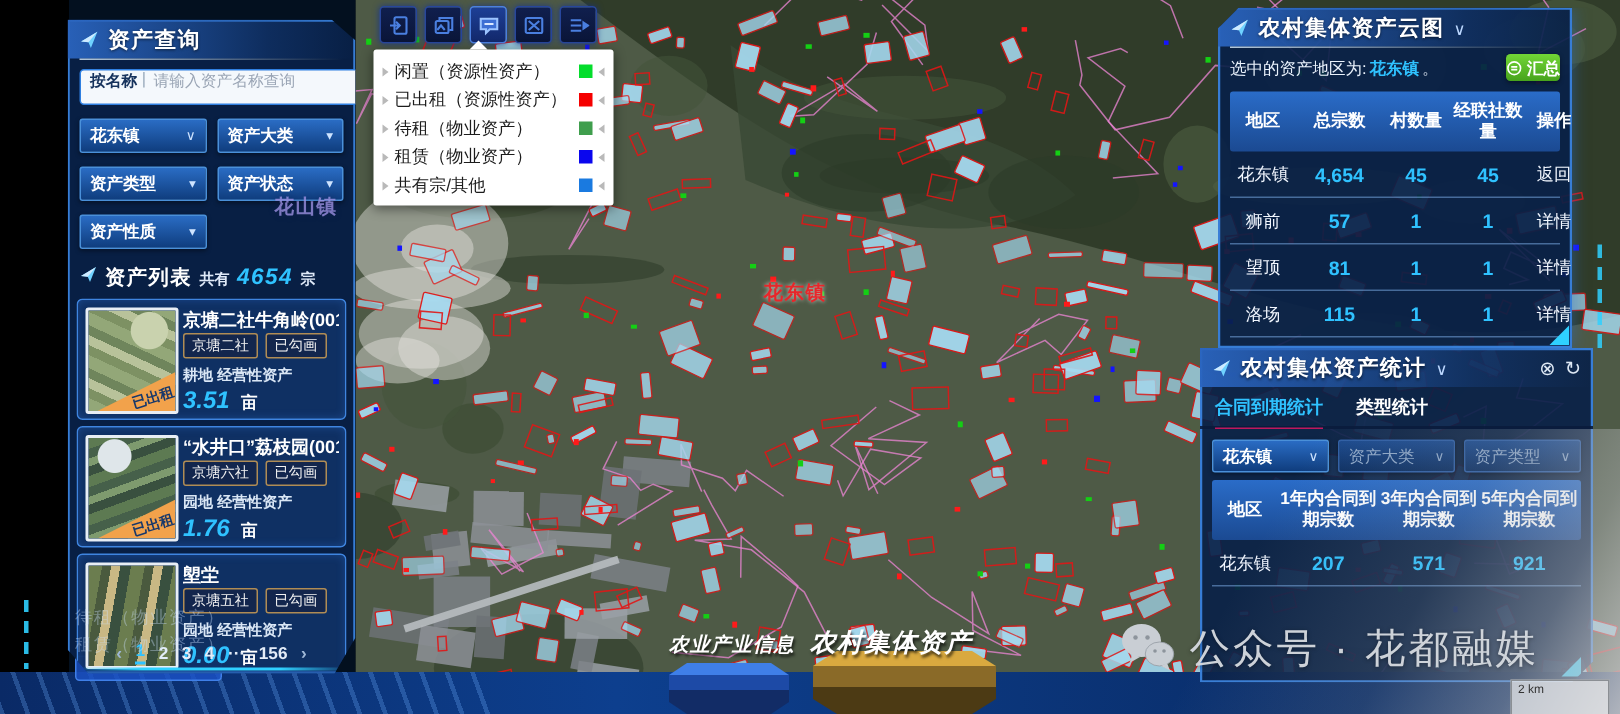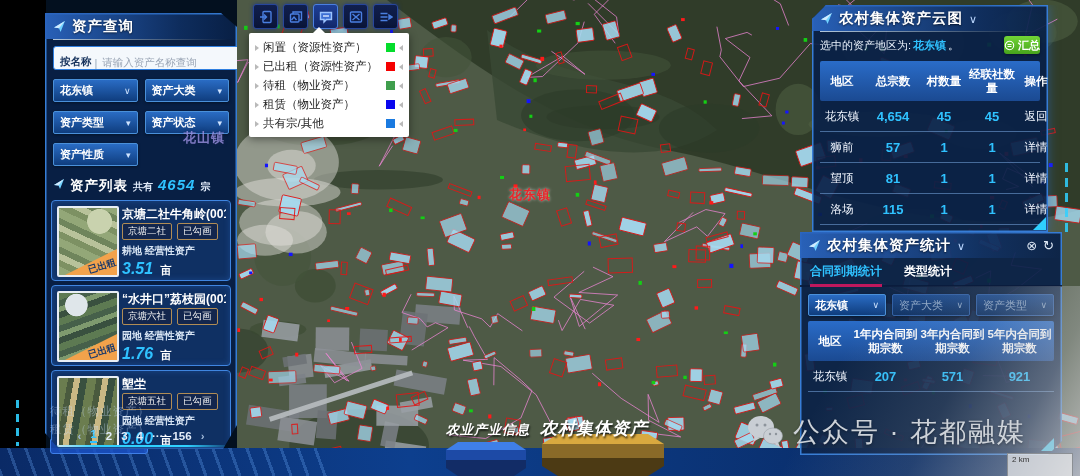--- a/index.html
+++ b/index.html
@@ -44,21 +44,21 @@
       background:linear-gradient(90deg,rgba(42,100,190,.95),rgba(25,70,140,.35) 70%,transparent);}
   .panel-title{font-size:14.5px;font-weight:bold;color:#fff;letter-spacing:1px;text-shadow:0 1px 2px rgba(0,0,0,.6);}
   .panel-chevron{color:#bcd8ff;font-size:11px;margin-top:2px;}
   .titlebar-rule{height:1px;margin:0 8px;background:linear-gradient(90deg,rgba(220,240,255,.8),transparent);}
 
   
   #left-panel{left:45px;top:13px;width:192px;height:436px;
       clip-path:polygon(0 0,176px 0,192px 14px,192px 412px,178px 436px,14px 436px,0 420px);}
   #left-panel .bottomline{position:absolute;left:4px;bottom:2px;right:4px;height:2px;background:linear-gradient(90deg,transparent,#2fd0ff 25%,#2fd0ff 75%,transparent);}
   .search-row{display:flex;align-items:center;gap:5px;margin:6px 8px 0;}
-  .search-box{flex:1;height:22px;background:#f4f8fc;border:1px solid #2f7fe0;border-radius:3px;display:flex;align-items:flex-end;padding:0 2px 0 6px;}
+  .search-box{flex:1;height:22px;background:#f4f8fc;border:1px solid #2f7fe0;border-radius:3px;display:flex;align-items:flex-start;padding:0 2px 0 6px;}
   .search-label{font-size:10.5px;font-weight:bold;color:#16325c;white-space:nowrap;}
   .search-sep{color:#9ab;font-size:11px;margin:0 3px;}
   .search-input{flex:1;min-width:0;border:none;outline:none;background:transparent;font-size:10.5px;color:#333;font-family:inherit;}
   .search-input::placeholder{color:#9aa5b5;}
   .search-btn{width:24px;height:18px;background:linear-gradient(180deg,#2d6ed2,#1b4fae);border-radius:2px;display:flex;align-items:center;justify-content:center;flex:none;cursor:pointer;}
   .refresh-btn{color:#eaf4ff;font-size:15px;font-weight:bold;cursor:pointer;line-height:1;}
   .filters{display:grid;grid-template-columns:1fr 1fr;gap:9px 7px;margin:9px 8px 0;}
   .select{height:21px;background:linear-gradient(180deg,#2a6cc4,#0f3d7e);border:1px solid #4a90d9;border-radius:2px;
       display:flex;align-items:center;justify-content:space-between;padding:0 6px;cursor:pointer;box-shadow:0 1px 3px rgba(0,0,0,.4);}
   .select .sel-label{font-size:11px;font-weight:bold;color:#fff;}
@@ -109,21 +109,21 @@
   .tbl-row .op{cursor:pointer;}
   .cloud-grid{grid-template-columns:44px 58px 44px 52px 36px;}
 
   
   #stats-panel{left:800px;top:232px;width:262px;height:223px;clip-path:polygon(0 0,262px 0,262px 209px,248px 223px,0 223px);}
   #stats-panel .corner{position:absolute;right:8px;bottom:4px;width:0;height:0;border-left:13px solid transparent;border-bottom:13px solid #2fd0ff;}
   .panel-titlebar .win-icons{margin-left:auto;display:flex;gap:6px;align-items:center;}
   .win-icon{color:#dfe9f5;font-size:13px;cursor:pointer;line-height:1;}
   .tabs{display:flex;gap:22px;padding:5px 10px 0;border-bottom:2px solid rgba(10,28,60,.9);}
   .tab{font-size:12px;font-weight:bold;color:#fff;padding-bottom:4px;cursor:pointer;}
-  .tab.active{color:#2fc2ff;border-bottom:3px solid #be185d;margin-bottom:-2px;}
+  .tab.active{color:#2fc2ff;border-bottom:1px solid #be185d;margin-bottom:-2px;}
   .stats-filters{display:flex;gap:6px;margin:7px 8px 0;}
   .stats-filters .select{flex:1;height:20px;}
   .select.dim{background:linear-gradient(180deg,#1b4a8e,#0c2f62);border-color:#2f5fa5;}
   .select.dim .sel-label,.select.dim .sel-arrow{color:#8fa8c8;font-weight:normal;}
   .stats-grid{grid-template-columns:44px 67px 67px 67px;}
 
   
   #footer{left:0;bottom:0;width:1080px;height:28px;z-index:10;
       background:linear-gradient(90deg,#0a2a66,#0d3f8e 38%,#0a306f 75%,#082657);}
   #footer-streaks{left:0;bottom:0;width:330px;height:28px;z-index:11;opacity:.55;

